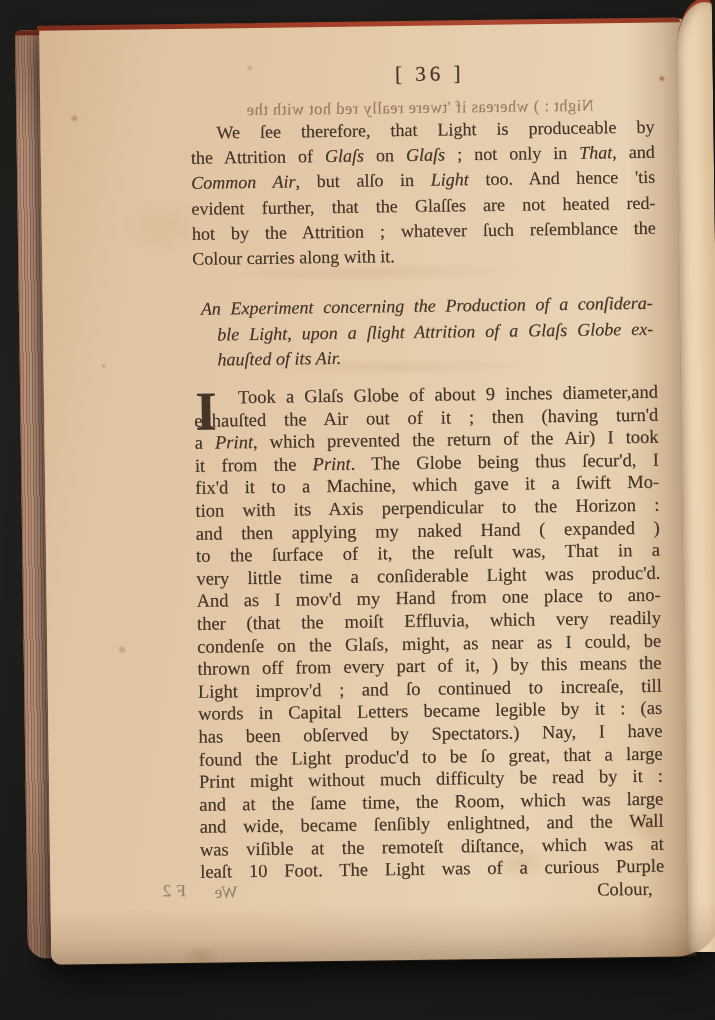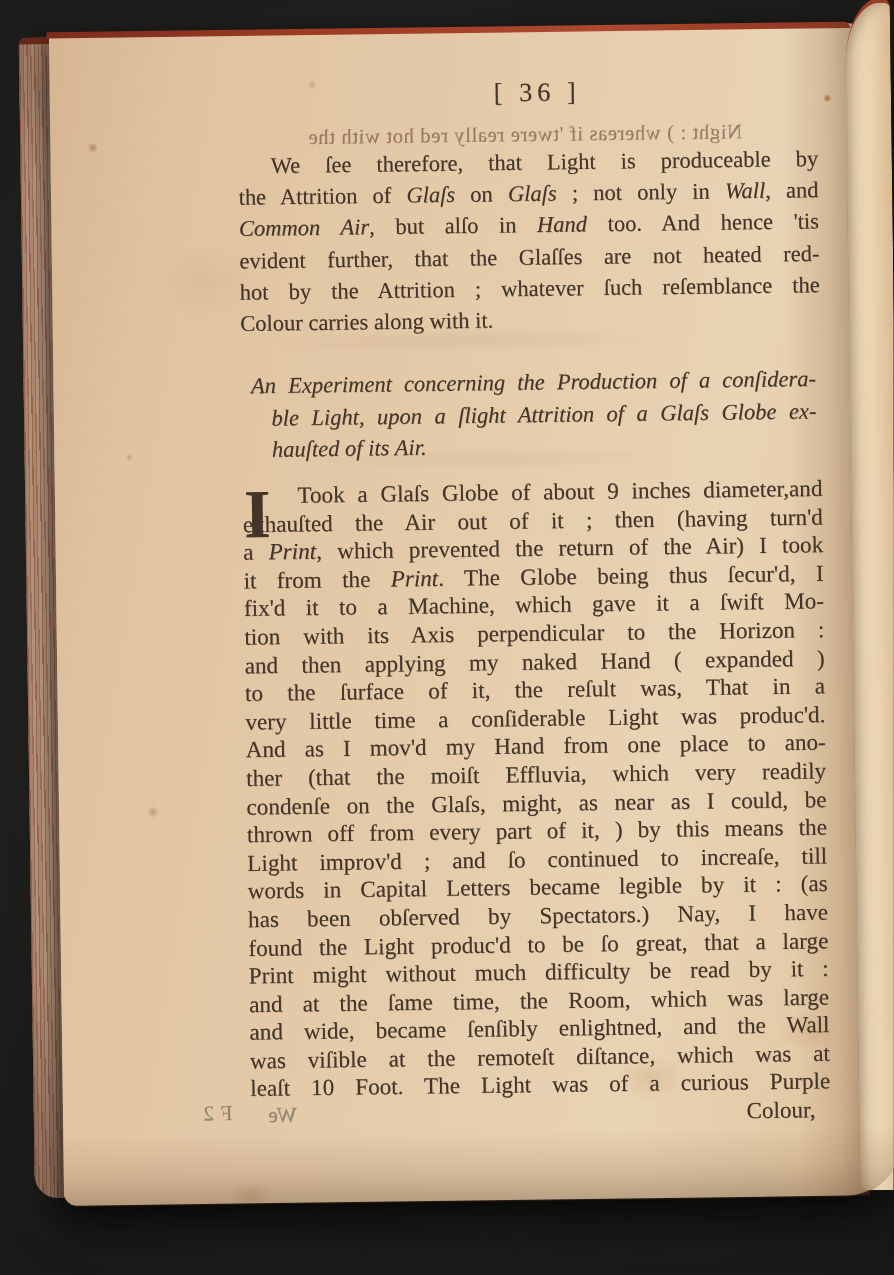--- a/index.html
+++ b/index.html
@@ -79,22 +79,22 @@
     <div class="top-edge"></div>
     <div class="gutter"></div>
     <div class="curl"></div>
     <div class="bottom-shade"></div>
     <div class="foxing"></div>
     <div class="text">
       <div class="folio">[ 36 ]</div>
       <div class="ghost ghost-top">Night : ) whereas if 'twere really red hot with the</div>
       <div class="para1">
           <div class="line">We ſee therefore, that Light is produceable by</div>
-          <div class="line">the Attrition of <span class="it">Glaſs</span> on <span class="it">Glaſs</span> ; not only in <span class="it">Wall</span>, and</div>
-          <div class="line"><span class="it">Common Air</span>, but alſo in <span class="it">Hand</span> too.  And hence 'tis</div>
+          <div class="line">the Attrition of <span class="it">Glaſs</span> on <span class="it">Glaſs</span> ; not only in <span class="it">That</span>, and</div>
+          <div class="line"><span class="it">Common Air</span>, but alſo in <span class="it">Light</span> too.  And hence 'tis</div>
           <div class="line">evident further, that the Glaſſes are not heated red-</div>
           <div class="line">hot by the Attrition ; whatever ſuch reſemblance the</div>
           <div class="line line-end">Colour carries along with it.</div>
         </div>
       <div class="heading">
           <div class="line"><span class="it">An Experiment concerning the Production of a conſidera-</span></div>
           <div class="line"><span class="it">ble Light, upon a ſlight Attrition of a Glaſs Globe ex-</span></div>
           <div class="line line-end"><span class="it">hauſted of its Air.</span></div>
         </div>
       <div class="para2">

